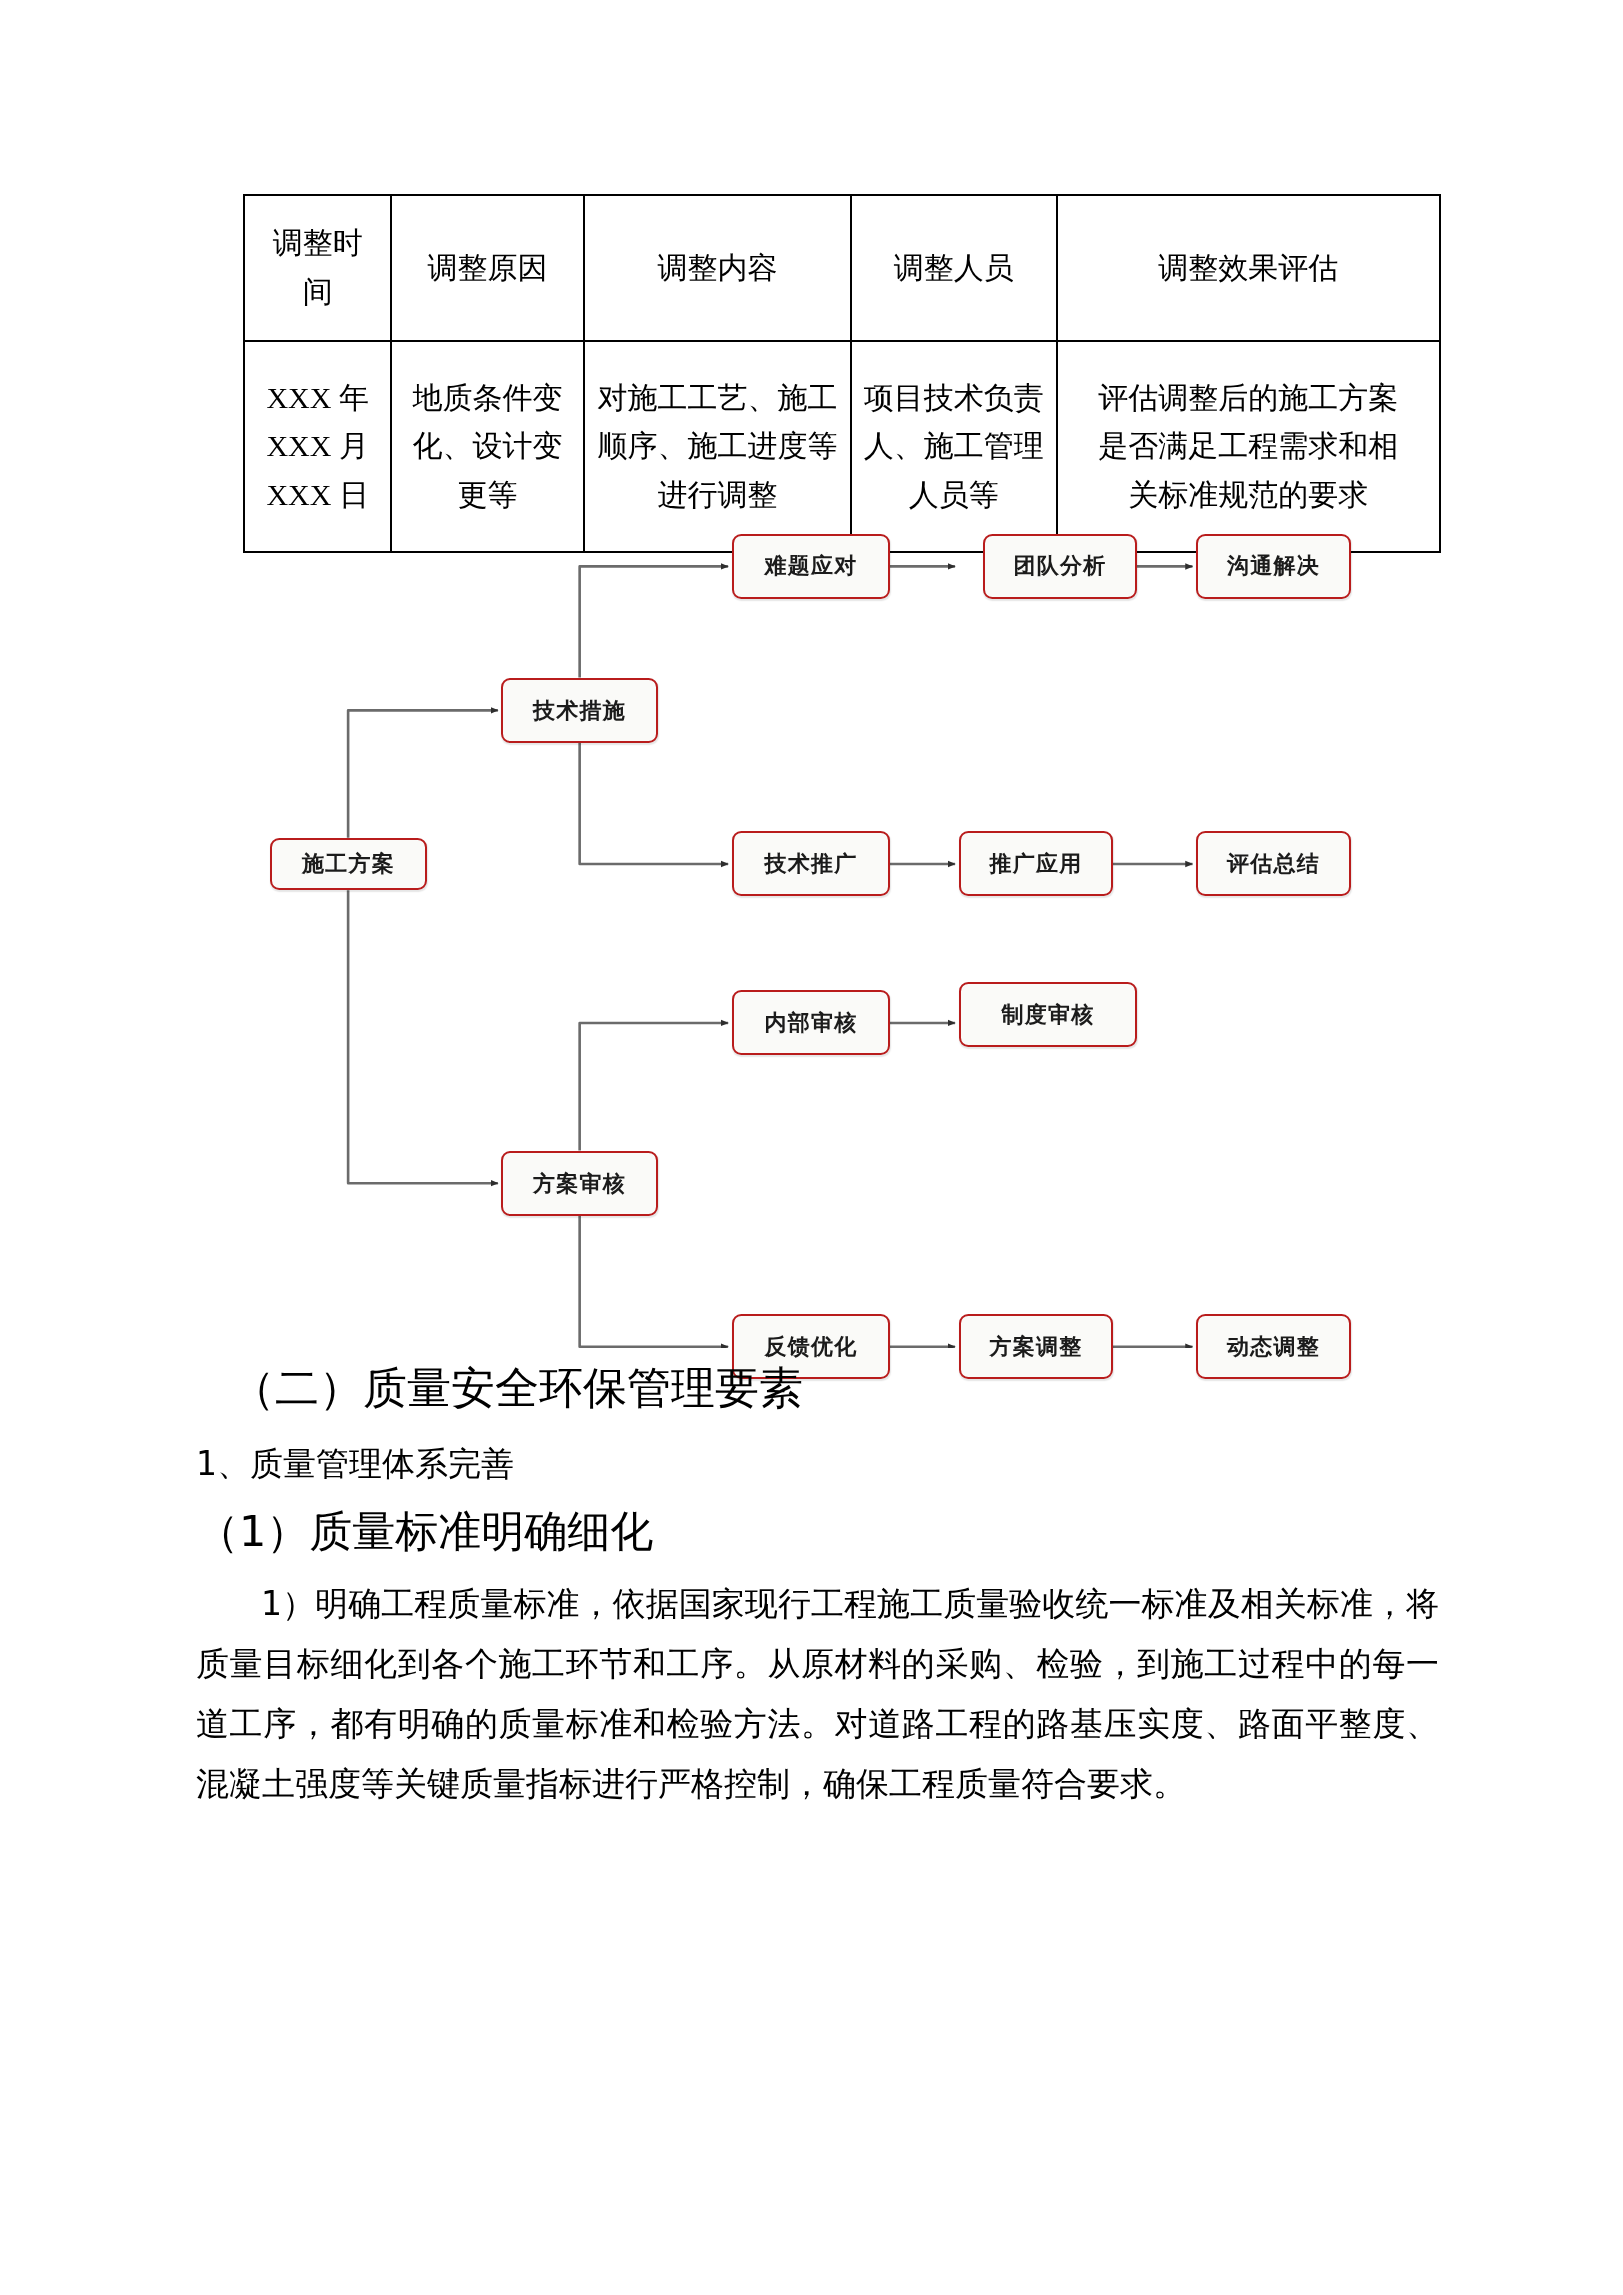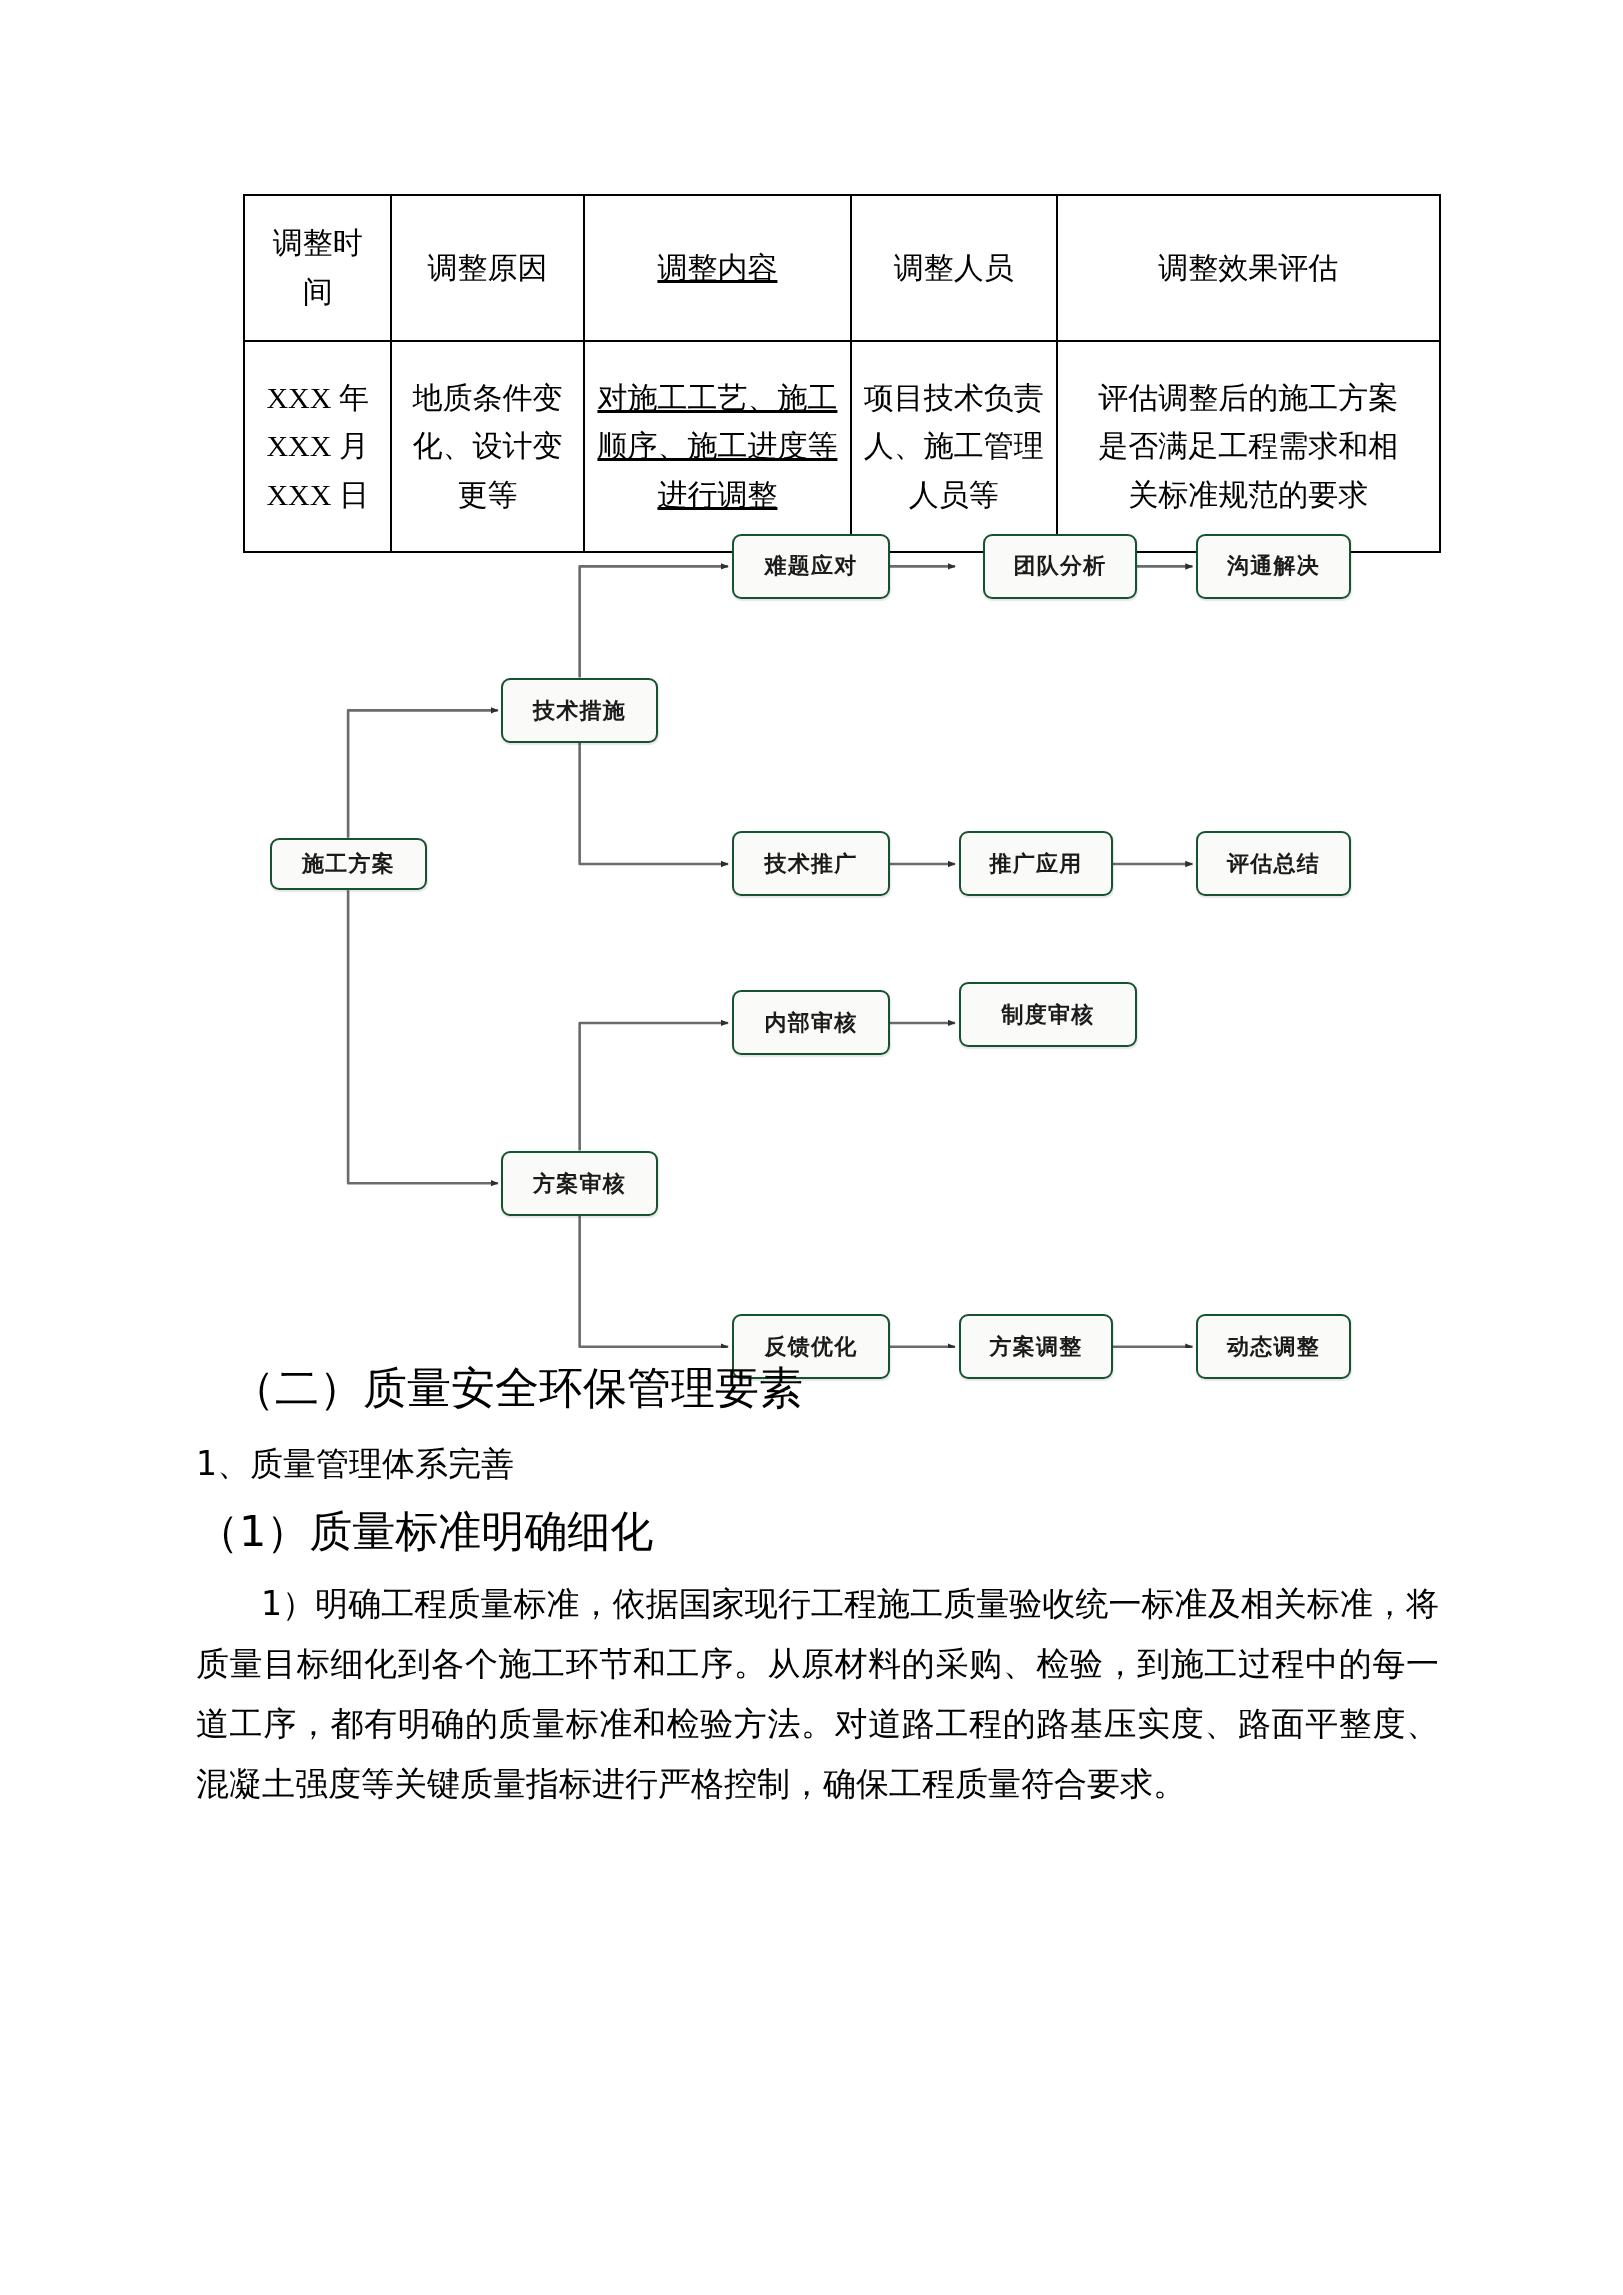--- a/index.html
+++ b/index.html
@@ -43,41 +43,41 @@
     font-family: "Liberation Serif", "DejaVu Serif", serif;
   }
   .adj-table tr.header-row td {
     height: 131px;
   }
   .adj-table tr.body-row td {
     height: 196px;
   }
   .col-0 { width: 135px; }
   .col-1 { width: 180px; }
-  .col-2 { width: 255px; text-decoration: underline; }
+  .col-2 { width: 255px; }
   .col-3 { width: 193px; margin-left: 6px; }
   .col-4 { width: 371px; }
 
   .cell-lines span { display: block; white-space: nowrap; }
 
   
   .flow {
     position: absolute;
     left: 0;
     top: 537px;
     width: 1623px;
     height: 811px;
   }
   .flow svg { display: block; }
 
   .fnode {
     position: absolute;
     box-sizing: border-box;
     background: #fafaf8;
-    border: 2px solid #14532d;
+    border: 2px solid #b91c1c;
     border-radius: 9.2px;
     display: flex;
     align-items: center;
     justify-content: center;
     font-family: "DejaVu Sans", "Liberation Sans", sans-serif;
     font-size: 22px;
     font-weight: bold;
     color: #1b1b1b;
     letter-spacing: 1.3px;
     box-shadow: 0.7px 1.3px 1.3px rgba(0,0,0,0.10);

